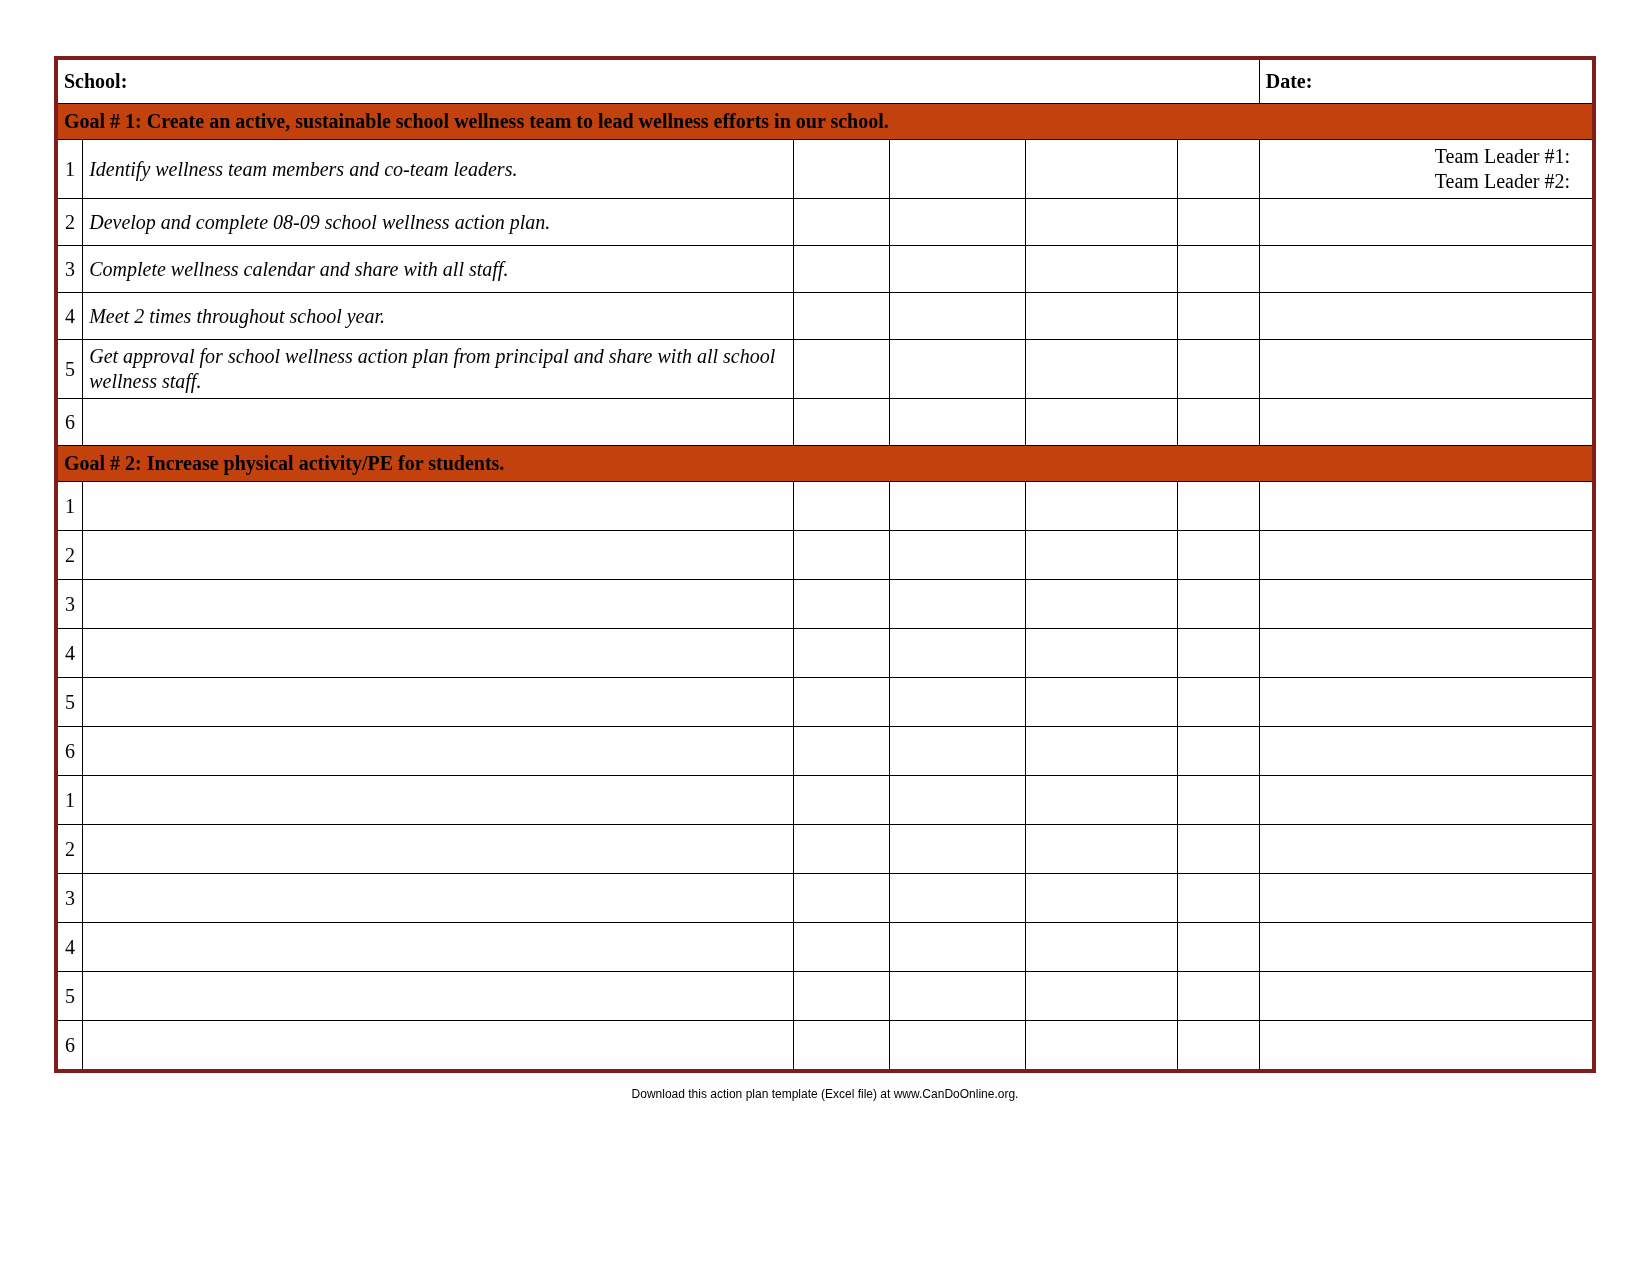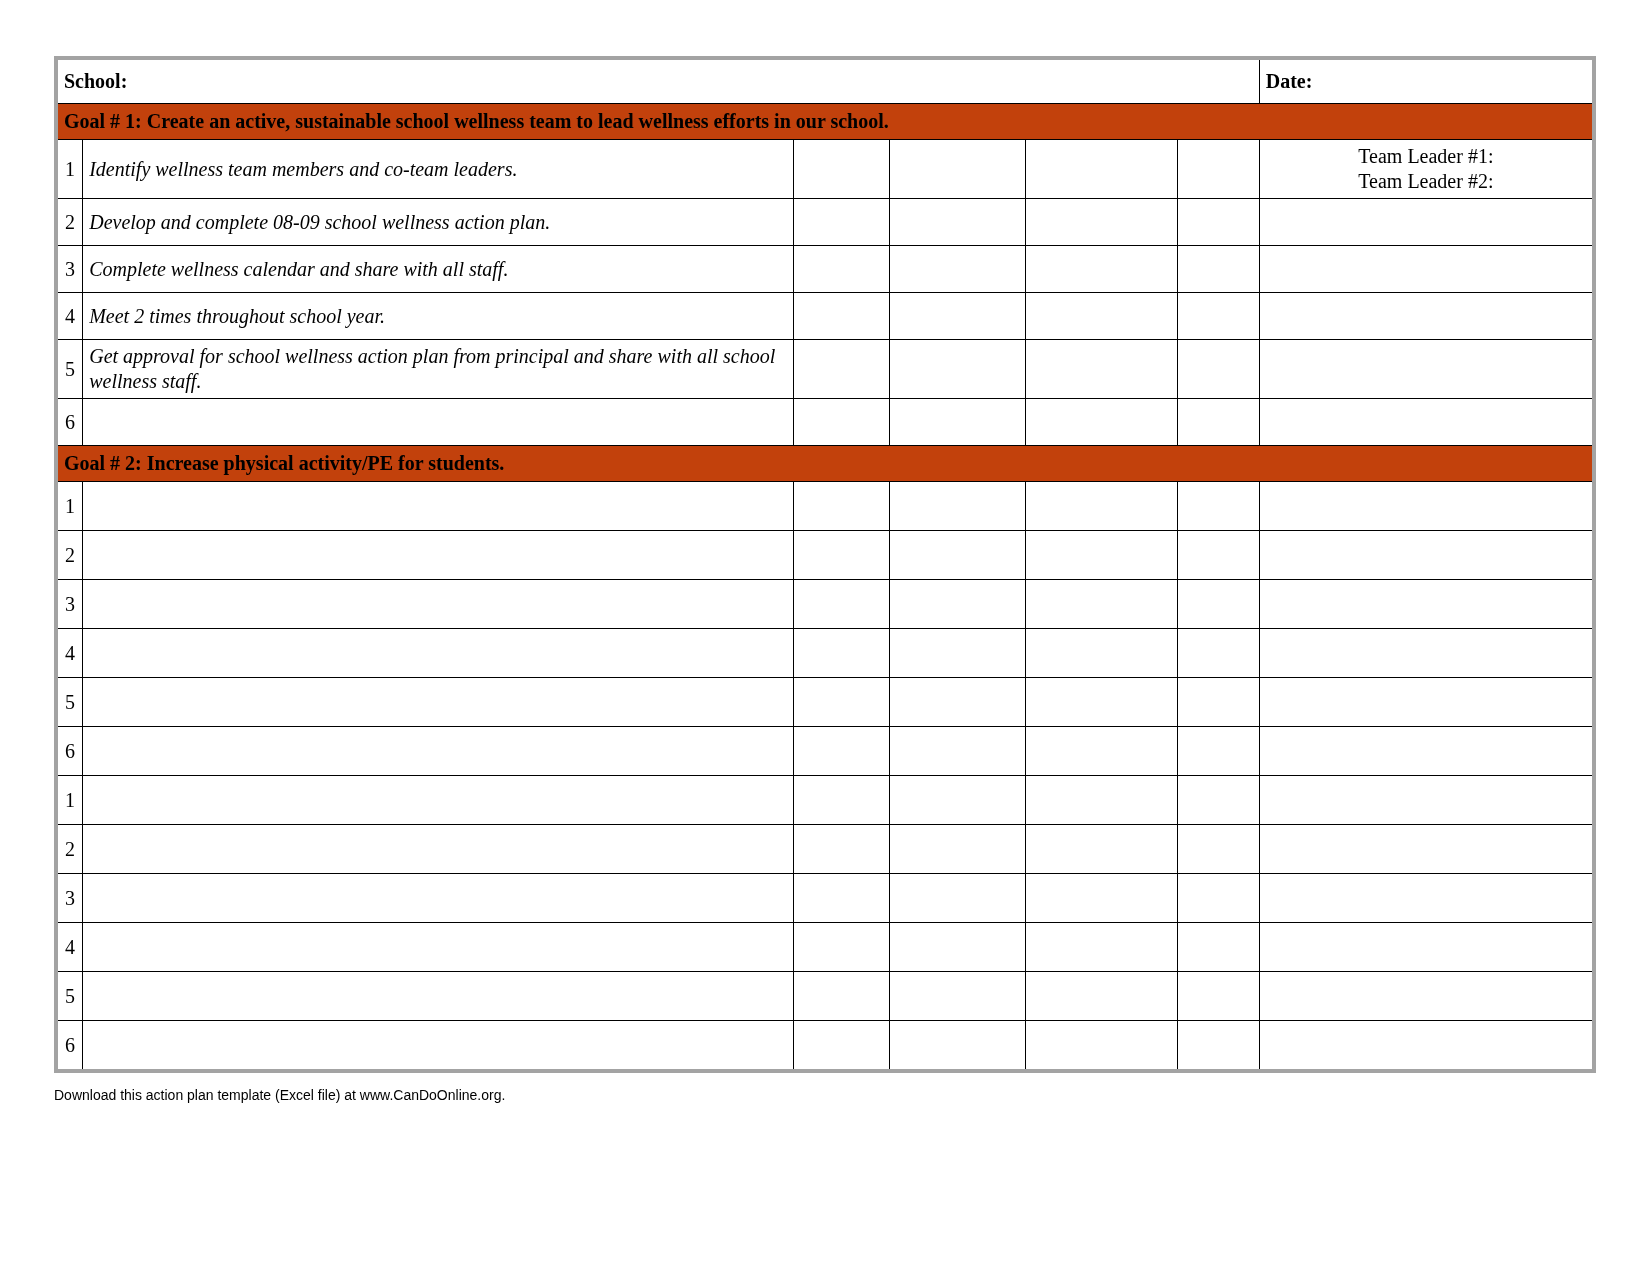--- a/index.html
+++ b/index.html
@@ -12,21 +12,21 @@
   .page{
     width:1650px;
     height:1275px;
     box-sizing:border-box;
     padding:56px 54px 0 54px;
     position:relative;
   }
   table.plan{
     width:100%;
     border-collapse:collapse;
-    border:4px solid #a3a3a3;
+    border:4px solid #7f1d1d;
     table-layout:fixed;
   }
   table.plan td, table.plan th{
     border:1px solid #000;
     vertical-align:middle;
     font-size:20px;
   }
   
   .info-cell{
     font-weight:bold;
@@ -66,36 +66,37 @@
     font-size:20px;
     padding:0;
   }
   .step{
     text-align:left;
     padding:4px 6px;
     line-height:1.25;
     font-style:italic;
   }
   .notes{
-    text-align:center;
+    text-align:right;
     padding:4px 22px;
     vertical-align:top;
     line-height:1.25;
   }
   td.blank{
     padding:0;
   }
   
   tr.row-std td{ height:38px; }
   tr.row-tall td{ height:40px; }
   tr.row-double td{ height:44px; }
   
   .footer{
+    text-align:center;
     font-family:Arial, Helvetica, sans-serif;
-    font-size:14px;
+    font-size:12px;
     color:#000;
     margin-top:14px;
   }
 </style>
 </head>
 <body>
 
 <div class="page">
 
 <table class="plan">

